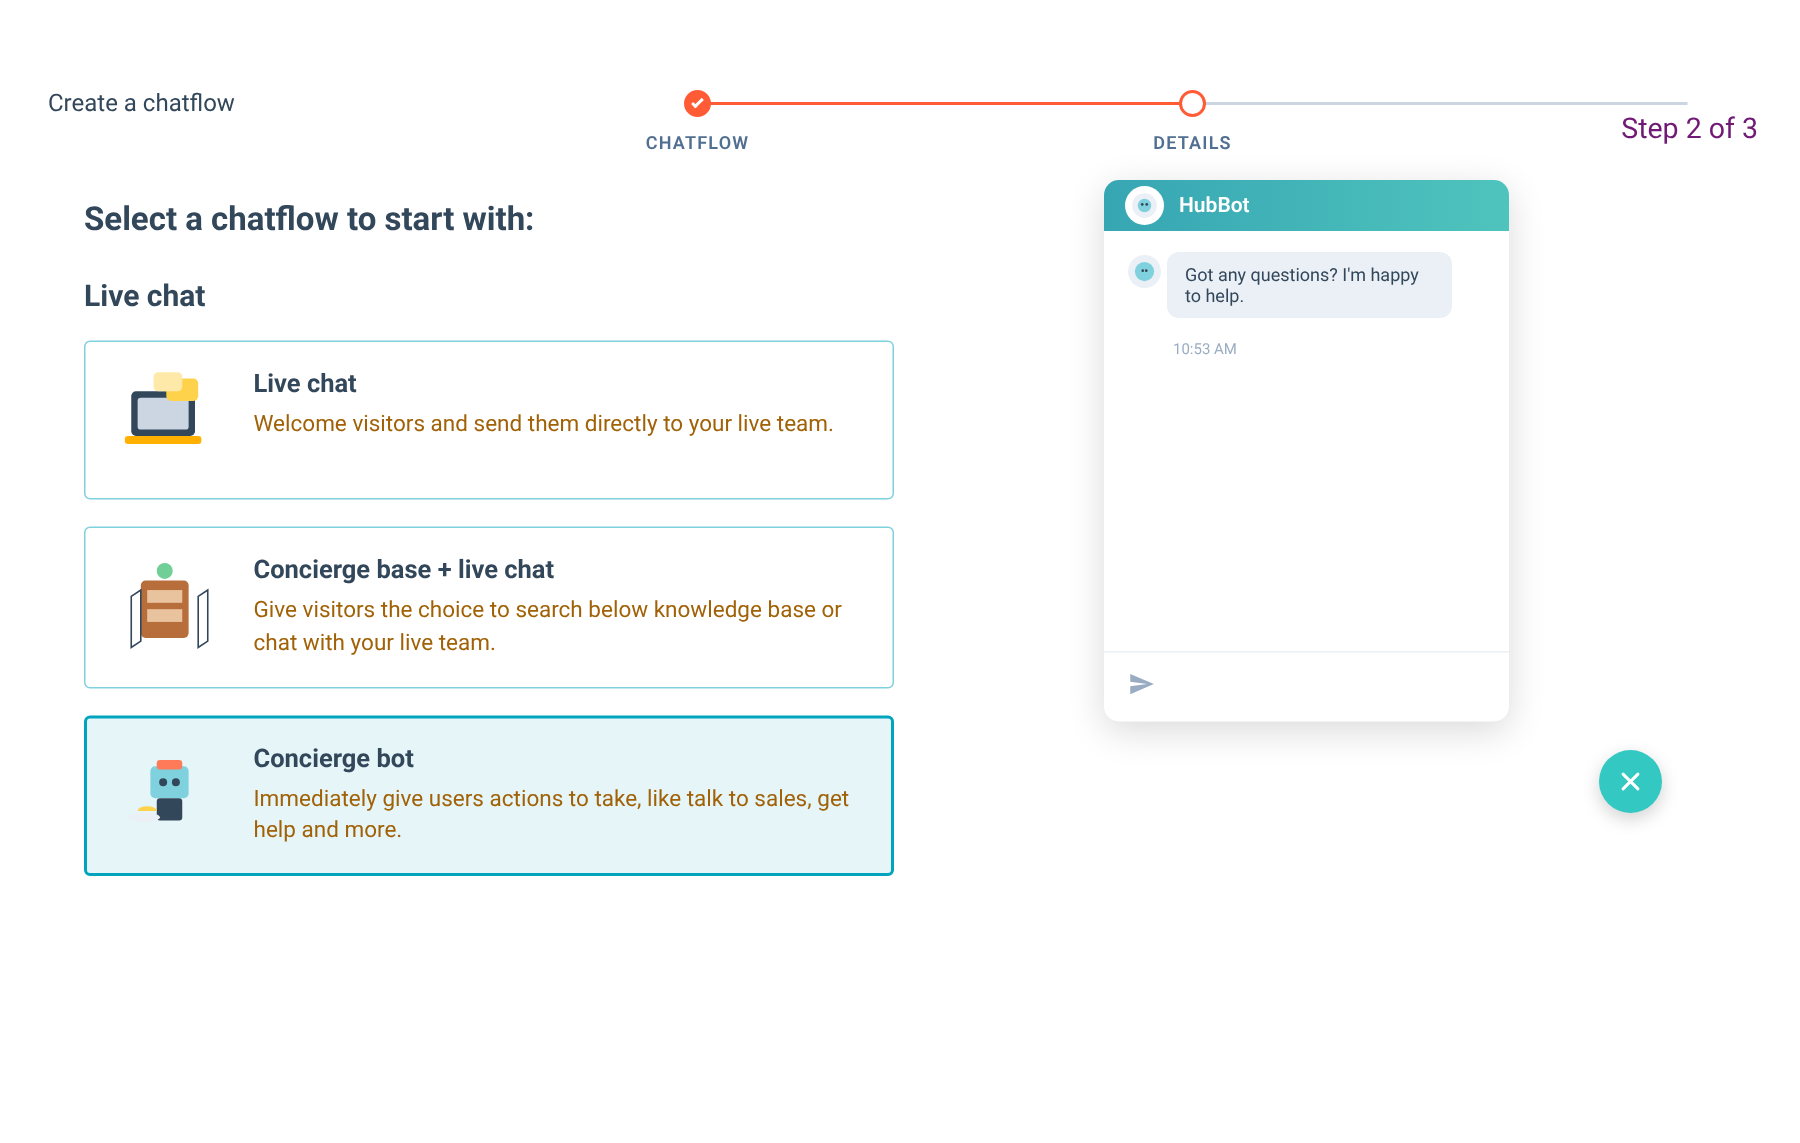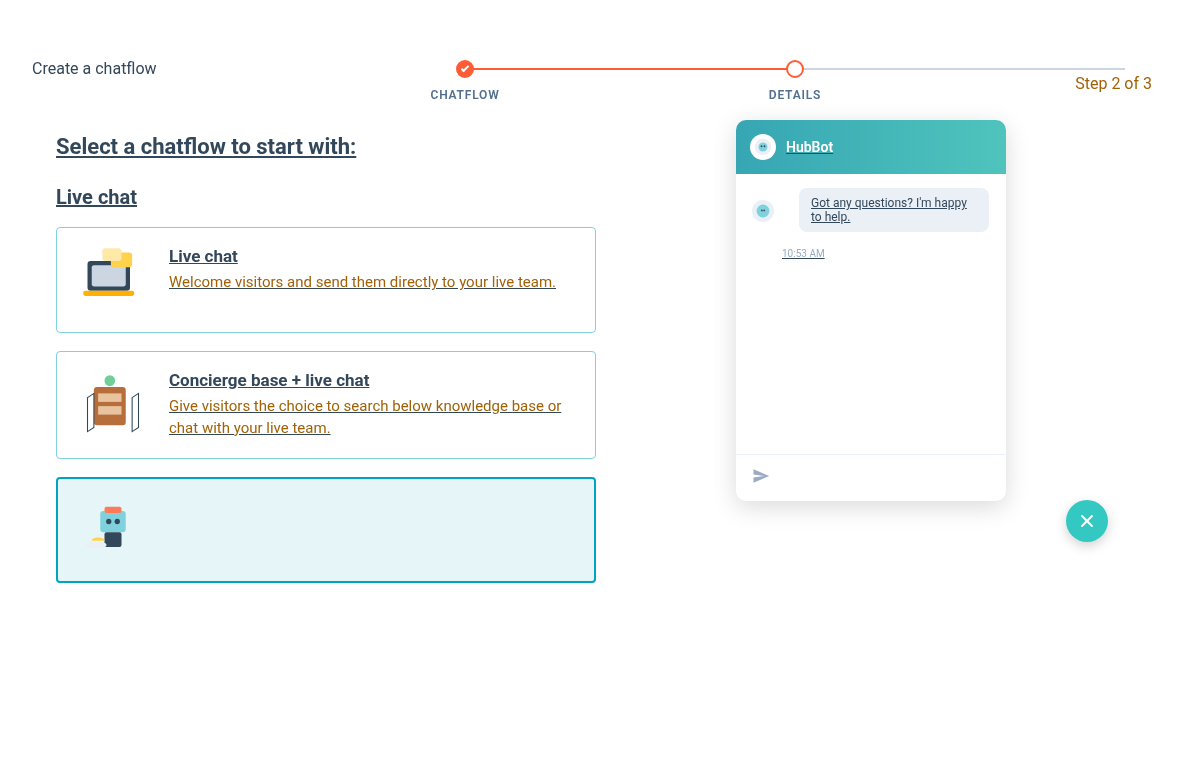--- a/index.html
+++ b/index.html
@@ -67,31 +67,30 @@
     position:absolute;
     top:8px;
     height:2px;
     background:#cbd6e2;
     z-index:1;
   }
   .bar.b1 { left:50%; right:-50%; background:#ff5c35;}
   .bar.b2 { left:50%; right:-50%; }
   .step-counter {
     position:absolute;
-    right:48px;
+    right:28px;
     top:74px;
-    font-size:16px;
-    color:#a16207;
+    font-size:19px;
+    color:#701a75;
   }
 
   
   .main {
     padding: 0 56px;
     display:flex;
-    text-decoration:underline;
   }
   .left { width: 540px; }
   .right { flex:1; position:relative; padding-left: 140px;}
 
   h1.page-title {
     font-size: 22px;
     font-weight: 700;
     color: #33475b;
     margin: 24px 0 26px 0;
   }
@@ -141,36 +140,36 @@
     border-radius: 10px;
     background: #fff;
     overflow: hidden;
     margin-top: 10px;
   }
   .chat-header {
     background: linear-gradient(90deg,#36a6b3,#4fc4bd);
     color: #fff;
     display:flex;
     align-items:center;
-    padding: 14px 14px;
+    padding: 4px 14px;
     gap:10px;
     font-weight:600;
     font-size:14px;
   }
   .avatar {
     width:26px;height:26px;border-radius:50%;
     background:#fff;
     display:flex;align-items:center;justify-content:center;
   }
   .avatar svg{width:18px;height:18px;}
   .chat-body {
     padding: 14px 16px 56px 16px;
     min-height: 280px;
   }
-  .msg-row { display:flex; gap:25px; margin-bottom:8px;align-items:center;}
+  .msg-row { display:flex; gap:4px; margin-bottom:8px;}
   .bot-avatar {
     width:22px;height:22px;border-radius:50%;background:#eaf0f6;
     flex-shrink:0;
     display:flex;align-items:center;justify-content:center;
     margin-top:2px;
   }
   .bubble {
     background:#eaf0f6;
     border-radius:8px;
     padding:8px 12px;
@@ -278,20 +277,24 @@
       <div class="illus">
         <svg viewBox="0 0 64 64">
           <rect x="20" y="14" width="24" height="20" rx="3" fill="#7fd1de"></rect>
           <rect x="24" y="10" width="16" height="6" rx="2" fill="#ff7a59"></rect>
           <circle cx="28" cy="24" r="2.5" fill="#33475b"></circle>
             <circle cx="36" cy="24" r="2.5" fill="#33475b"></circle>
           <rect x="24" y="34" width="16" height="14" rx="2" fill="#33475b"></rect>
           <ellipse cx="16" cy="46" rx="10" ry="3" fill="#eaf0f6"></ellipse>
           <path d="M12 42a6 3 0 0 1 12 0" fill="#ffd24c"></path>
         </svg>
+      </div>
+      <div>
+        <h3>Concierge bot</h3>
+        <p>Immediately give users actions to take, like talk to sales, get help and more.</p>
       </div>
     </div>
   </div>
 
   <div class="right">
     <div class="chat-widget">
       <div class="chat-header">
         <div class="avatar">
           <svg viewBox="0 0 24 24">
               <circle cx="12" cy="12" r="11" fill="#eaf0f6"></circle>

